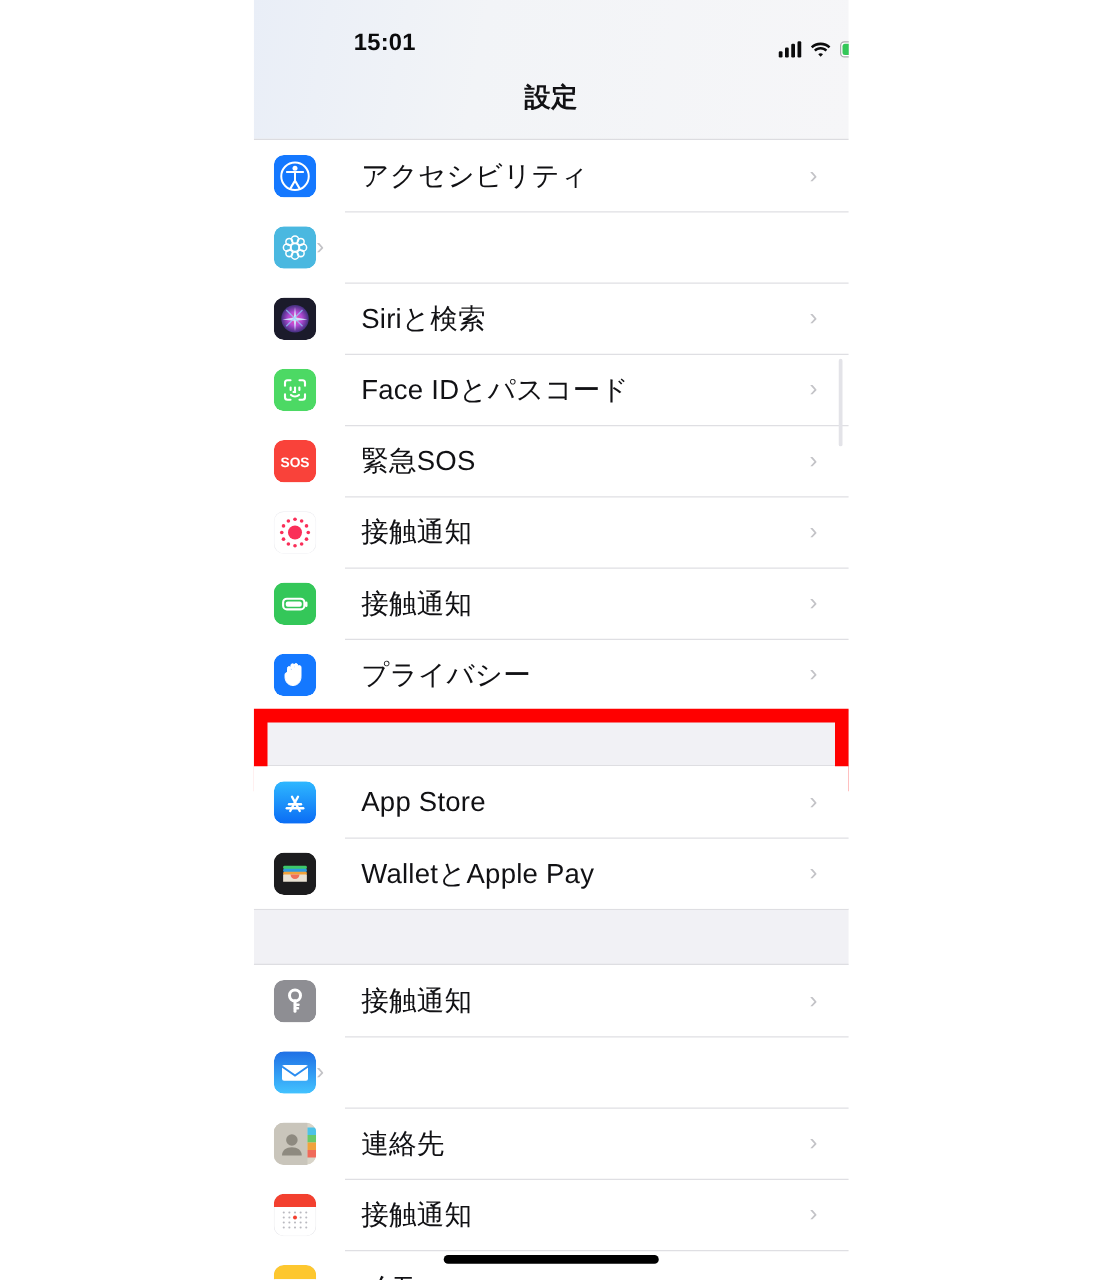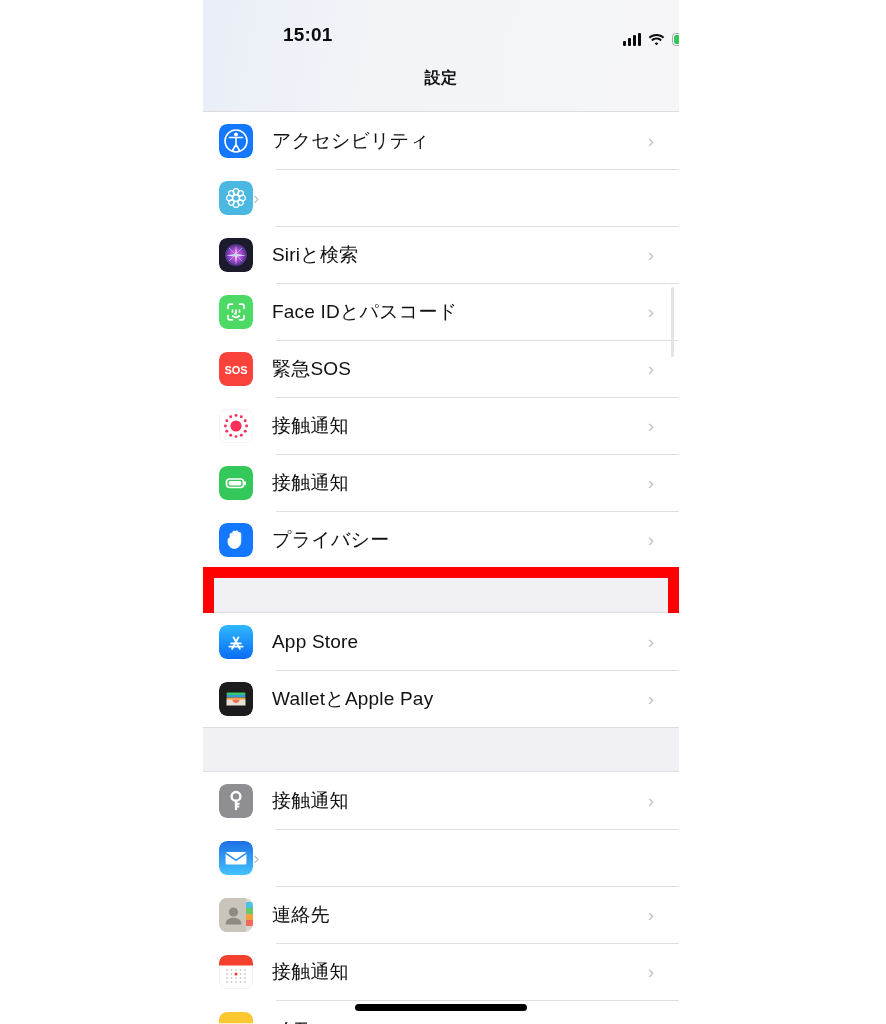--- a/index.html
+++ b/index.html
@@ -115,21 +115,21 @@
   .navbar {
     position: absolute;
     left: 0; bottom: 0;
     width: 100%;
     height: 66px;
     display: flex;
     align-items: center;
     justify-content: center;
   }
   .nav-title {
-    font-size: 16px;
+    font-size: 21px;
     font-weight: bold;
     color: #111114;
     letter-spacing: 0.5px;
   }
 
   
   #list {
     position: relative;
   }
   .group { background: #ffffff; }
@@ -159,22 +159,22 @@
   .row .ic {
     width: 34px;
     height: 34px;
     flex: 0 0 34px;
     border-radius: 8px;
     position: relative;
     overflow: hidden;
   }
   .row .label {
     flex: 1 1 auto;
-    margin-left: 19px;
-    font-size: 19px;
+    margin-left: 36px;
+    font-size: 22px;
     color: #111114;
     letter-spacing: 0.2px;
     white-space: nowrap;
   }
   .row .chev {
     flex: 0 0 auto;
     margin-right: 25px;
     color: #c3c3c7;
     font-size: 19px;
     line-height: 1;

